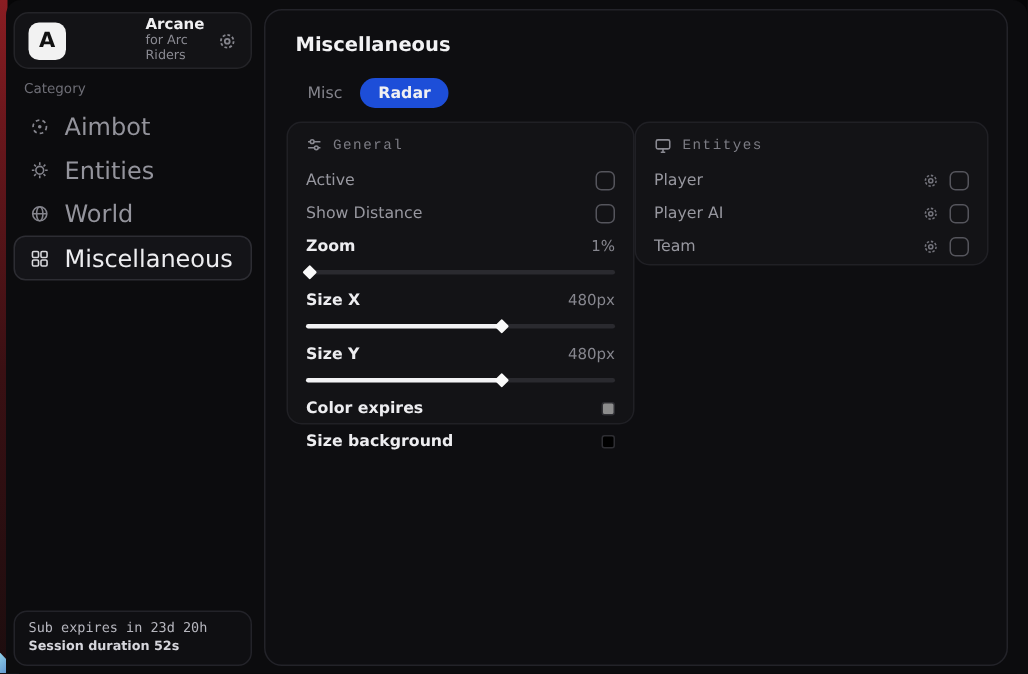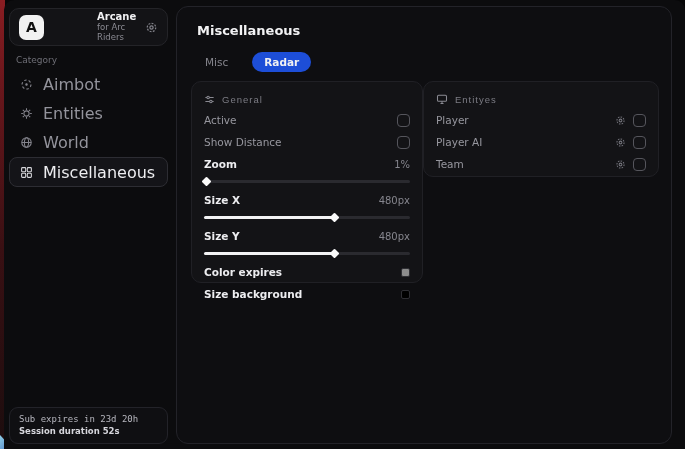--- a/index.html
+++ b/index.html
@@ -62,35 +62,35 @@
     padding:6px 9px 0 9px;
   }
   .sub-line1 { font-family:"DejaVu Sans Mono", monospace; font-size:9px; color:#b6b6be; }
   .sub-line2 { font-size:8.5px; font-weight:bold; color:#d6d6dc; margin-top:2px; }
   
   .main {
     position:absolute; left:172px; top:6px; width:496px; height:438px;
     background:#0e0e11; border:1px solid #232329; border-radius:12px;
   }
   .page-title { position:absolute; left:20px; top:16px; font-size:13px; font-weight:bold; color:#f2f2f4; }
-  .tabs { position:absolute; left:16px; top:45px; display:flex; gap:12px; align-items:flex-start; }
+  .tabs { position:absolute; left:16px; top:45px; display:flex; gap:0; align-items:flex-start; }
   .tab {
     font-size:10.5px; padding:4px 12px; border-radius:999px; color:#84848c;
   }
   .tab.active { background:#1d4ed8; color:#f0f0f2; font-weight:bold; }
   
   .card {
     position:absolute; background:#131316; border:1px solid #202025; border-radius:10px;
     padding:9px 12px;
   }
   .card-general { left:14px; top:74px; width:232px; height:202px; }
   .card-entities { left:246px; top:74px; width:236px; height:96px; }
   .card-head {
-    display:flex; align-items:center; gap:7px;
-    font-family:Liberation Sans, sans-serif; font-size:9.5px; letter-spacing:1px;
+    display:flex; align-items:flex-start; gap:7px;
+    font-family:Liberation Mono, monospace; font-size:9.5px; letter-spacing:1px;
     color:#7c7c84; height:16px; margin-bottom:2px;
   }
   .card-head .icon { color:#8a8a92; }
   .row {
     display:flex; align-items:center; justify-content:space-between; height:22px;
   }
   .row-label { font-size:10.5px; color:#97979f; }
   .row-label.strong { color:#ededf0; font-weight:bold; }
   .row-value { font-size:10px; color:#86868e; }
   .row-controls { display:flex; align-items:center; gap:7px; }

